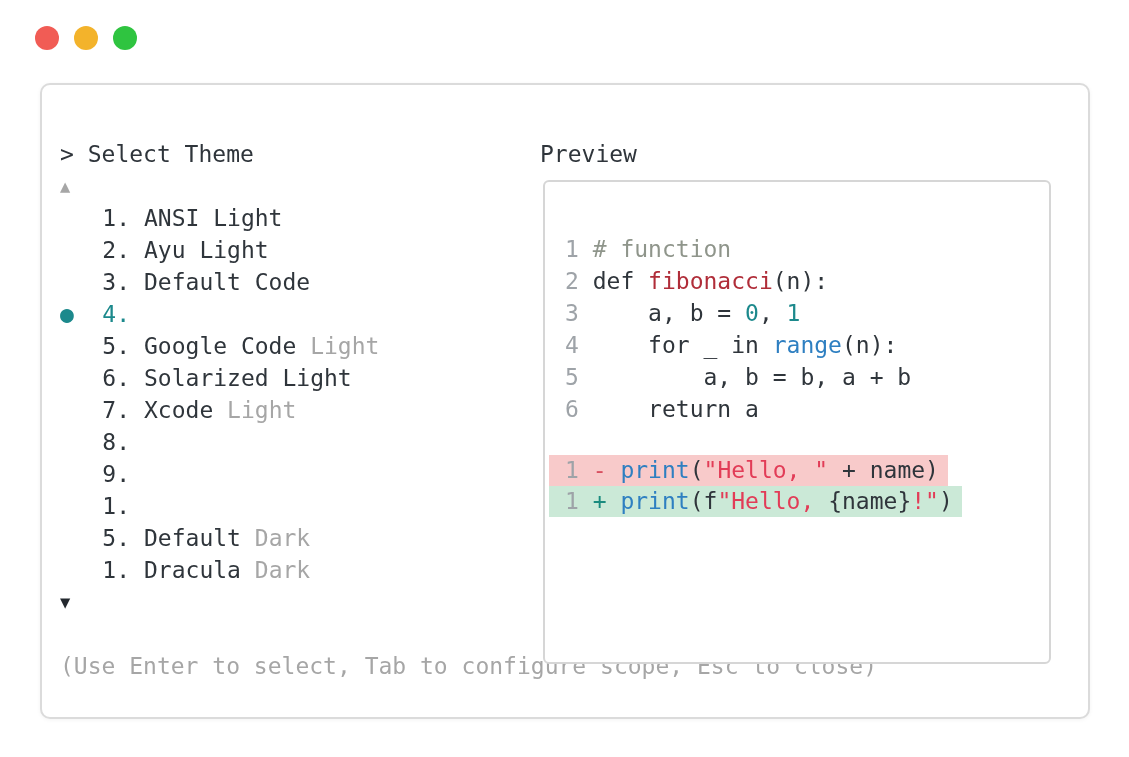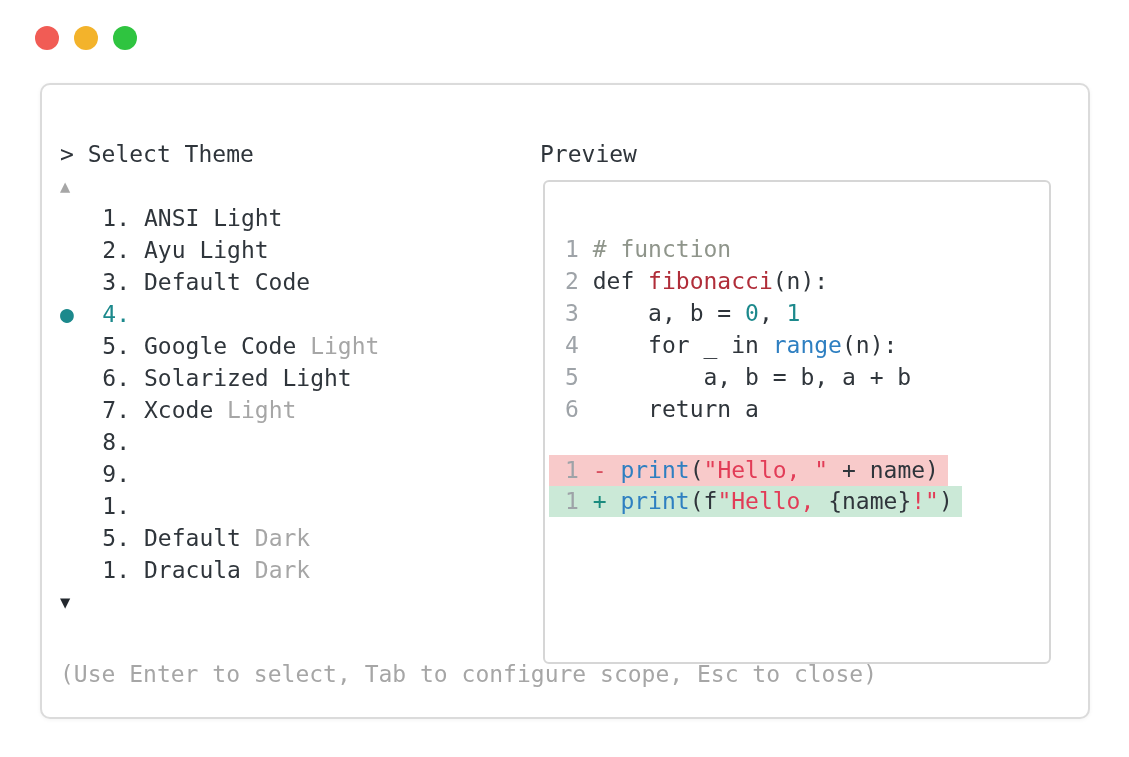--- a/index.html
+++ b/index.html
@@ -27,21 +27,21 @@
   .hdr{color:var(--fg);height:32px;white-space:pre;}
   .arrow{height:32px;font-size:17px;line-height:32px;}
   .arrow.up{color:var(--muted);}
   .arrow.down{color:var(--dark);}
   .item{display:flex;height:32px;cursor:default;}
   .item .marker{width:28px;color:var(--teal);}
   .item .num{width:42px;text-align:right;color:var(--fg);}
   .item .name{margin-left:14px;color:var(--fg);white-space:pre;}
   .item .suffix{color:var(--muted);}
   .item.selected .num,.item.selected .name{color:var(--teal);}
-  .hint{margin-top:40px;color:var(--muted);white-space:pre;}
+  .hint{margin-top:32px;color:var(--muted);white-space:pre;}
   .preview-col{position:absolute;left:498px;top:53px;right:37px;font-size:23px;line-height:32px;}
   .preview-box{
     margin-top:10px;margin-left:3px;height:484px;
     border:2px solid var(--box-border);border-radius:6px;background:#fff;
     overflow:hidden;
   }
   .code-area{padding-top:51px;font-size:23px;line-height:32px;white-space:pre;}
   .code-line{height:32px;padding-left:20px;}
   .ln{color:var(--ln);}
   .spacer{height:30px;}

